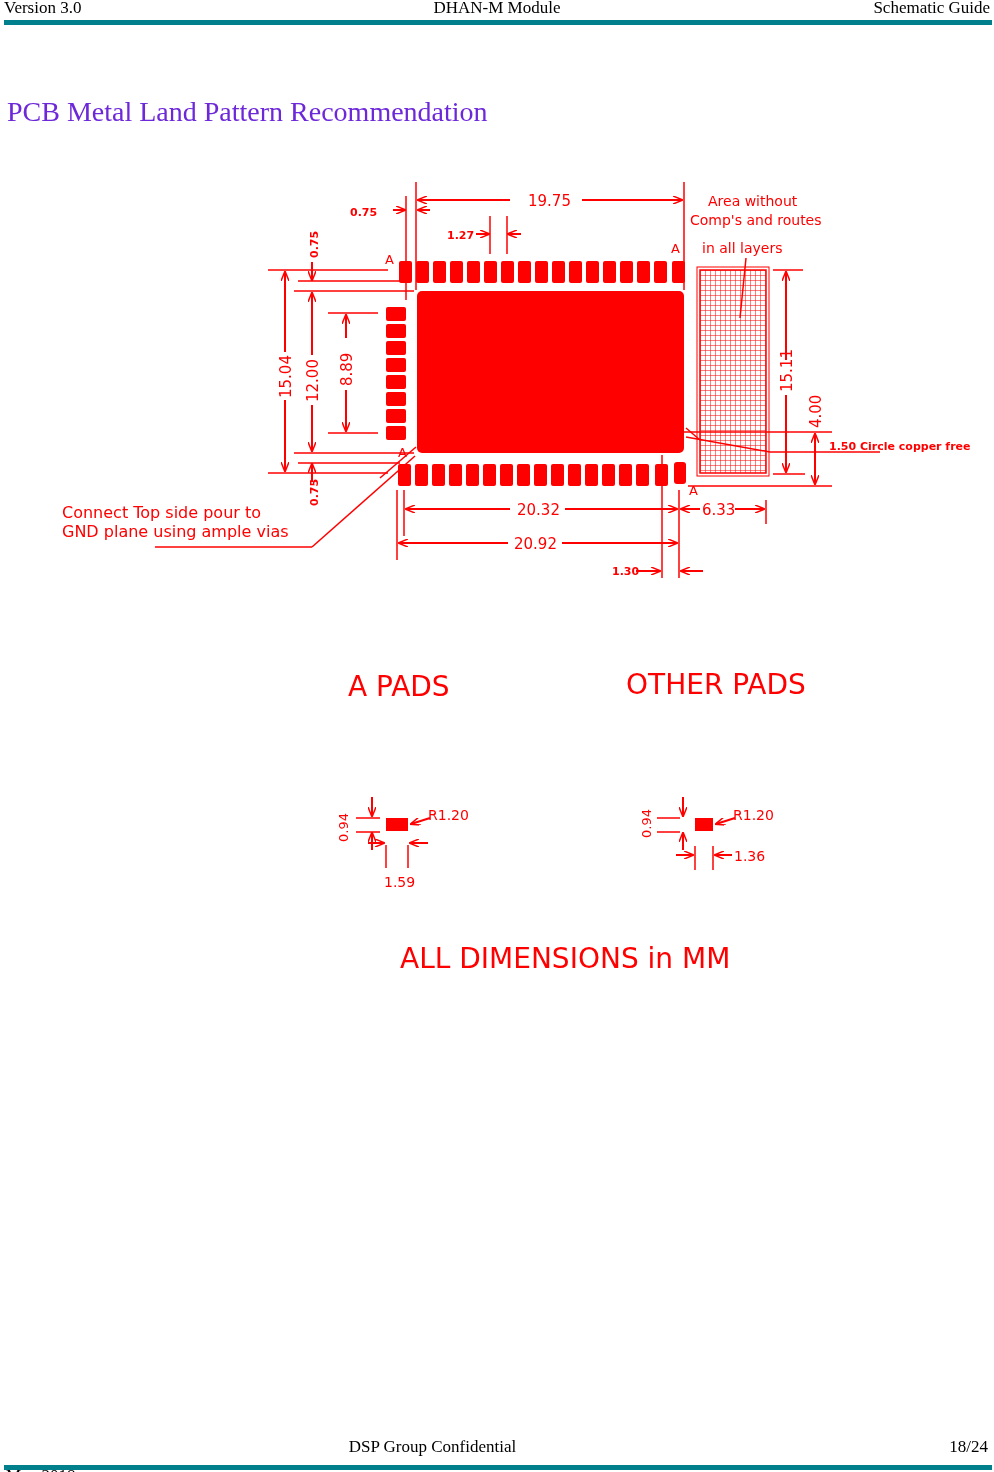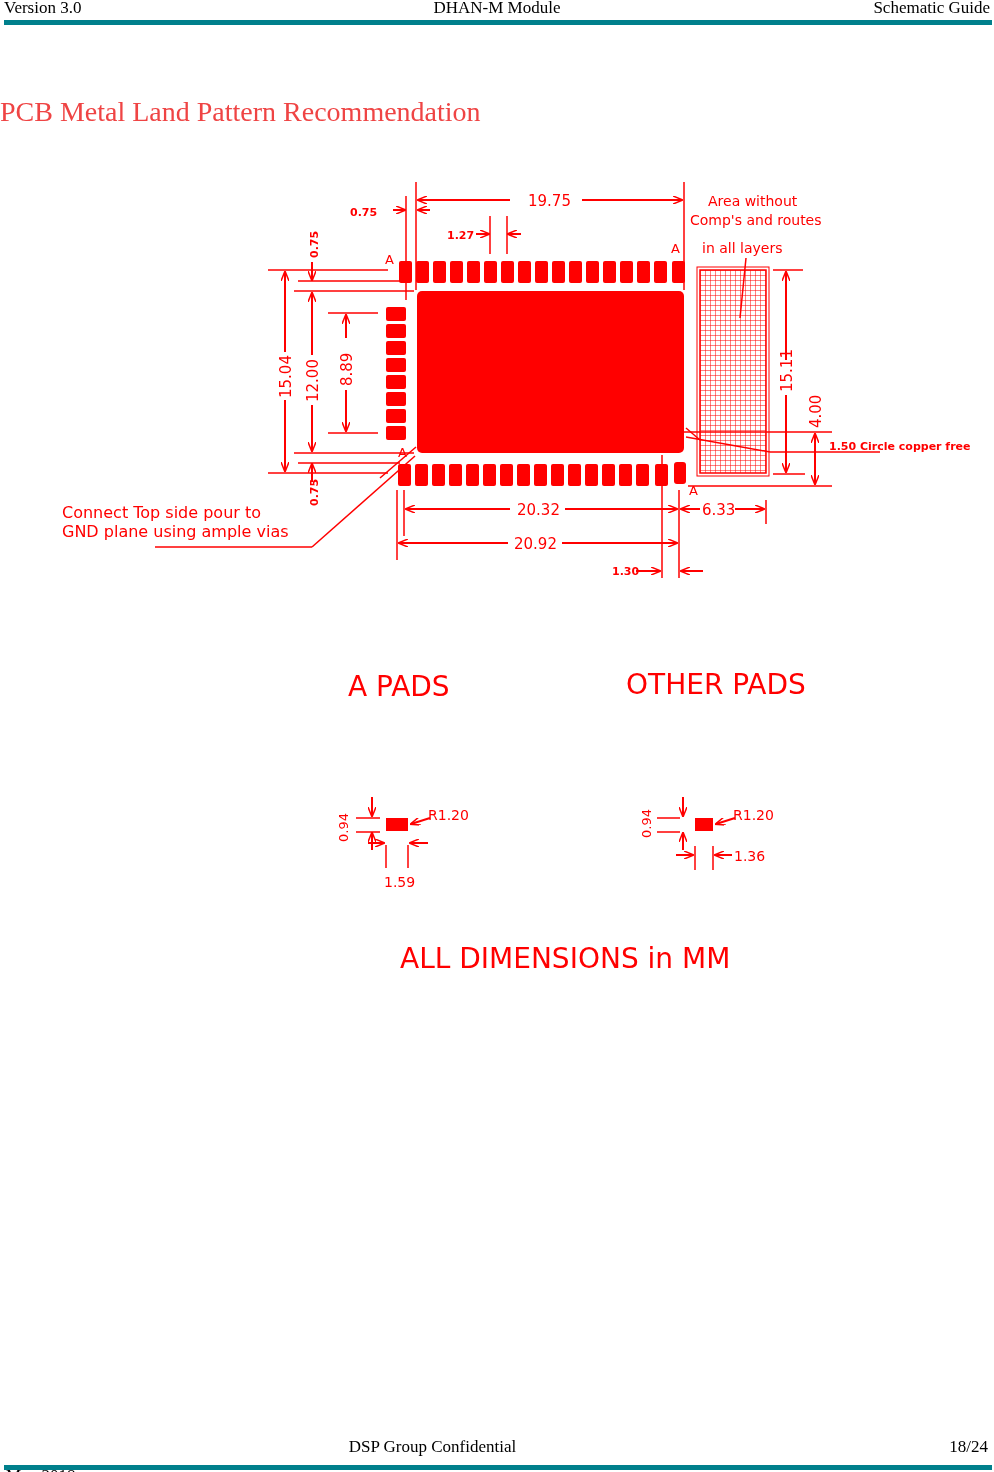--- a/index.html
+++ b/index.html
@@ -5,21 +5,21 @@
   html, body { margin: 0; padding: 0; background: #ffffff; }
   body { width: 994px; height: 1472px; position: relative; overflow: hidden; font-family: "Liberation Serif", serif; }
   .hdr { position: absolute; top: 0; left: 0; width: 994px; height: 20px; border-radius: 10px; }
   .hdr span, .ftr span { position: absolute; font-size: 17px; color: #000; line-height: 20px; }
   .hdr .l { left: 4px; top: -2px; }
   .hdr .c { left: 0; width: 994px; text-align: center; top: -2px; }
   .hdr .r { right: 4px; top: -2px; }
   .bar { position: absolute; left: 4px; width: 988px; height: 5px; background: #00808c; }
   .bar.top { top: 20px; }
   .bar.bot { top: 1465px; }
-  .title { position: absolute; left: 0; top: 96px; font-size: 28px; color: #ef4444; }
+  .title { position: absolute; left: 7px; top: 96px; font-size: 28px; color: #6d28d9; }
   .ftr { position: absolute; top: 1437px; left: 0; width: 994px; height: 22px; }
   .ftr .l { left: 6px; margin-top: 29px; }
   .ftr .c { left: 0; width: 865px; text-align: center; }
   .ftr .r { right: 6px; margin-left: 19px; }
   svg.drawing { position: absolute; left: 0; top: 0; }
   svg text { font-family: "DejaVu Sans", sans-serif; fill: #ff0000; }
 </style>
 </head>
 <body>
 

